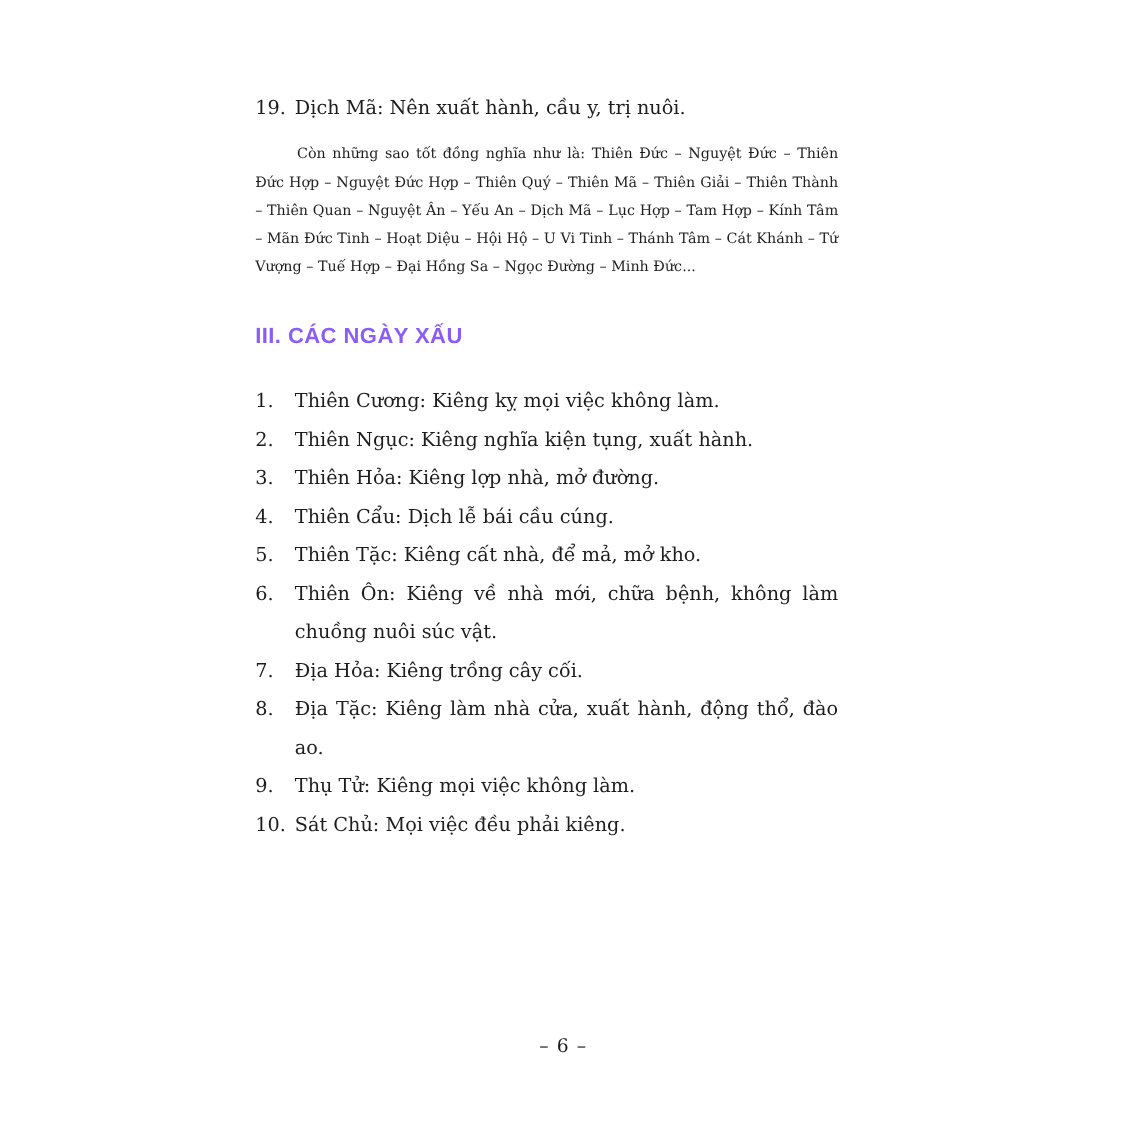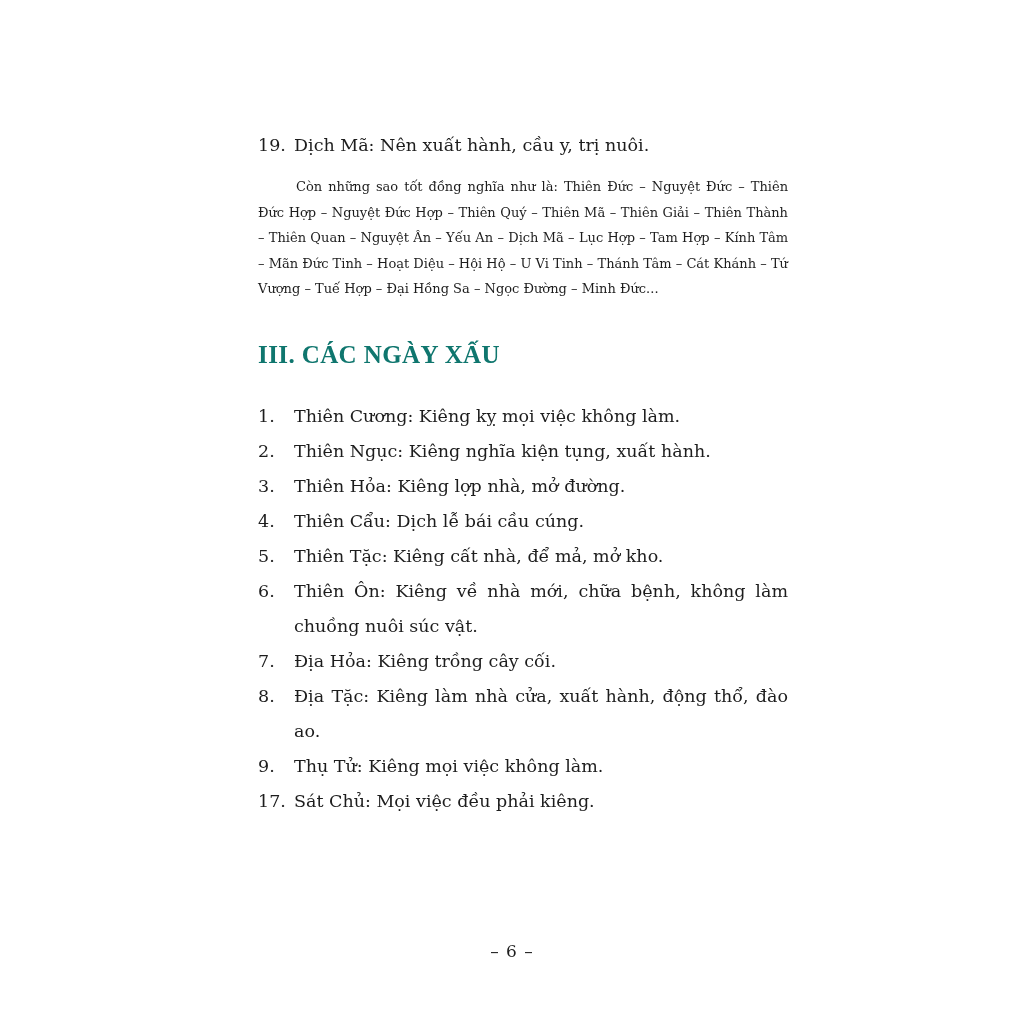--- a/index.html
+++ b/index.html
@@ -15,24 +15,23 @@
     color: #1d1d1d;
     overflow: hidden;
   }
   .page {
     position: absolute;
     inset: 0;
     background: #ffffff;
   }
   .column {
     position: absolute;
-    left: 258px;
+    left: 232px;
     top: 82px;
     width: 530px;
-    margin-top: 46px;
   }
   
   .num-list { margin: 0; padding: 0; }
   .num-item {
     display: flex;
     align-items: flex-start;
     font-size: 17.5px;
     line-height: 35px;
   }
   .num-item .num {
@@ -49,25 +48,25 @@
     font-size: 13px;
     line-height: 25.5px;
     text-align: justify;
     text-indent: 38px;
   }
   .para.first { margin-top: 11px; }
   .para.second { margin-top: 11px; }
   
   .heading {
     margin: 39px 0 0 0;
-    font-family: Liberation Serif, serif;
+    font-family: Liberation Sans, sans-serif;
     font-weight: 700;
-    font-size: 25px;
+    font-size: 20px;
     letter-spacing: 0.4px;
-    color: #0f766e;
+    color: #8b5cf6;
   }
   .bad-list { margin-top: 30px; }
   
   .pagenum {
     position: absolute;
     left: 0;
     top: 941px;
     width: 1024px;
     text-align: center;
     font-size: 17px;
@@ -136,21 +135,21 @@
           <span class="num">8.</span>
           <span class="txt">Địa Tặc: Kiêng làm nhà cửa, xuất hành, động thổ, đào ao.</span>
         </div>
 
         <div class="num-item">
           <span class="num">9.</span>
           <span class="txt">Thụ Tử: Kiêng mọi việc không làm.</span>
         </div>
 
         <div class="num-item">
-          <span class="num">17.</span>
+          <span class="num">10.</span>
           <span class="txt">Sát Chủ: Mọi việc đều phải kiêng.</span>
         </div>
 
       </div>
 
   </div>
 
   <div class="pagenum">– 6 –</div>
 </div>
 

